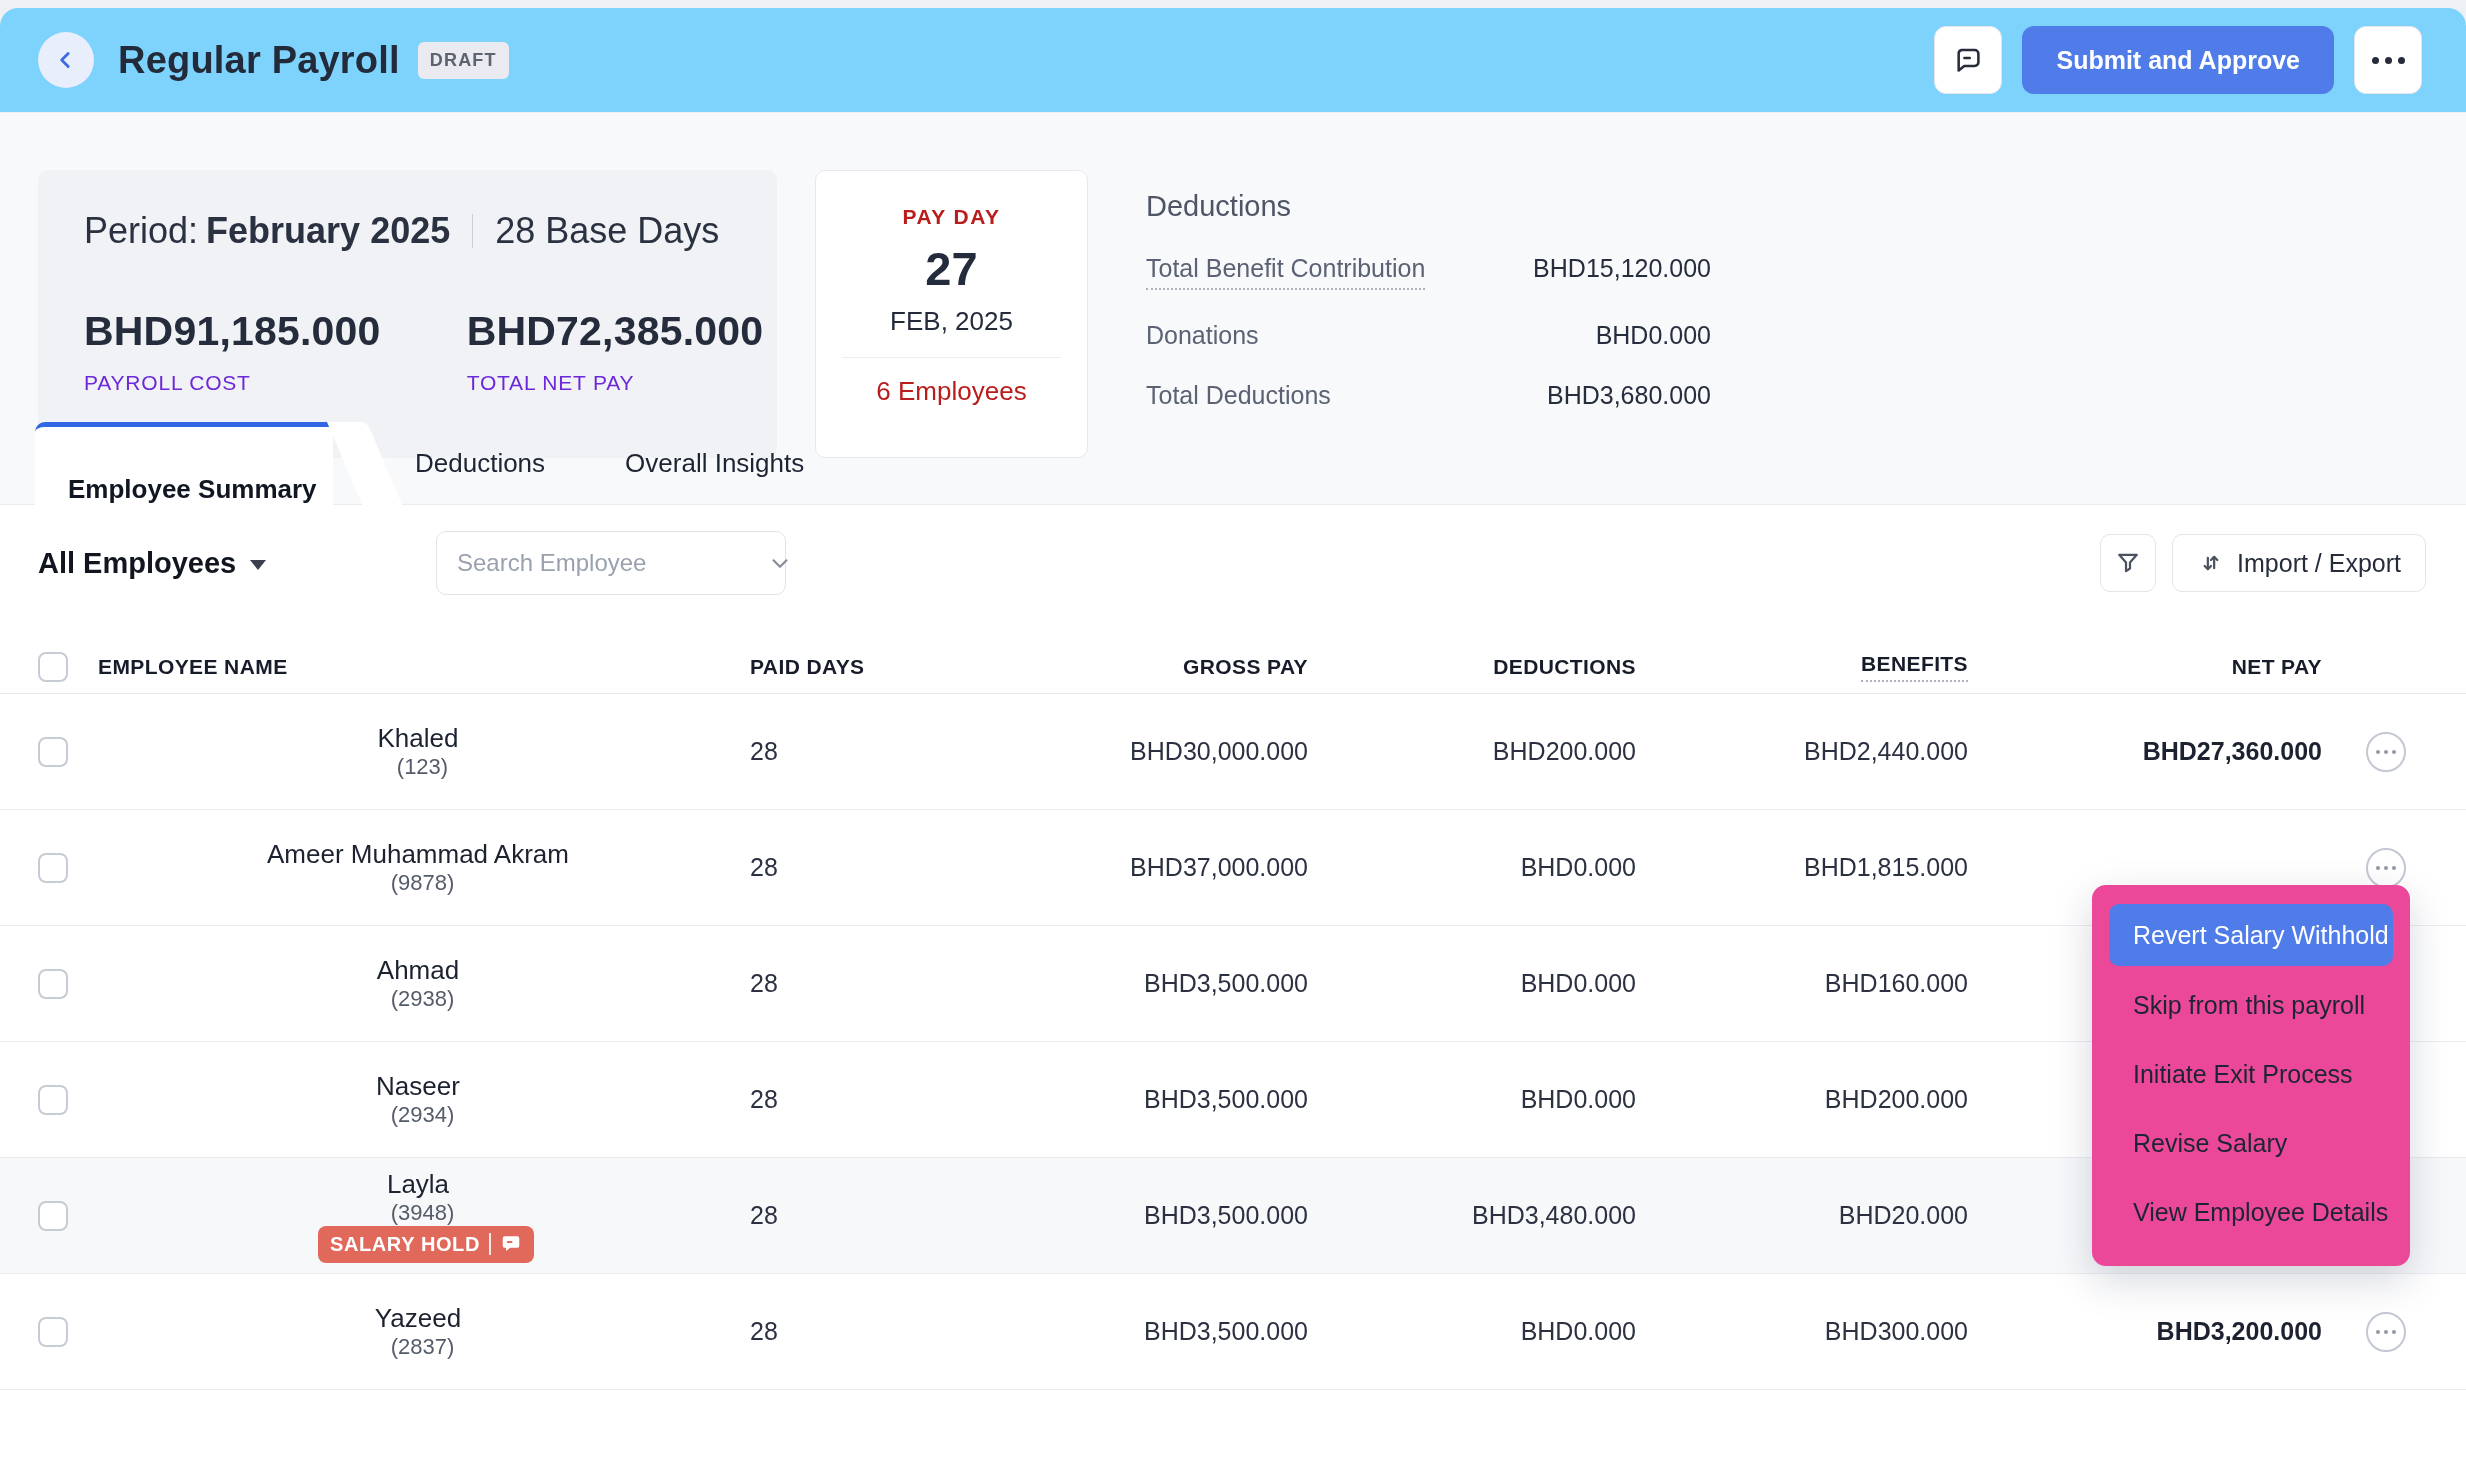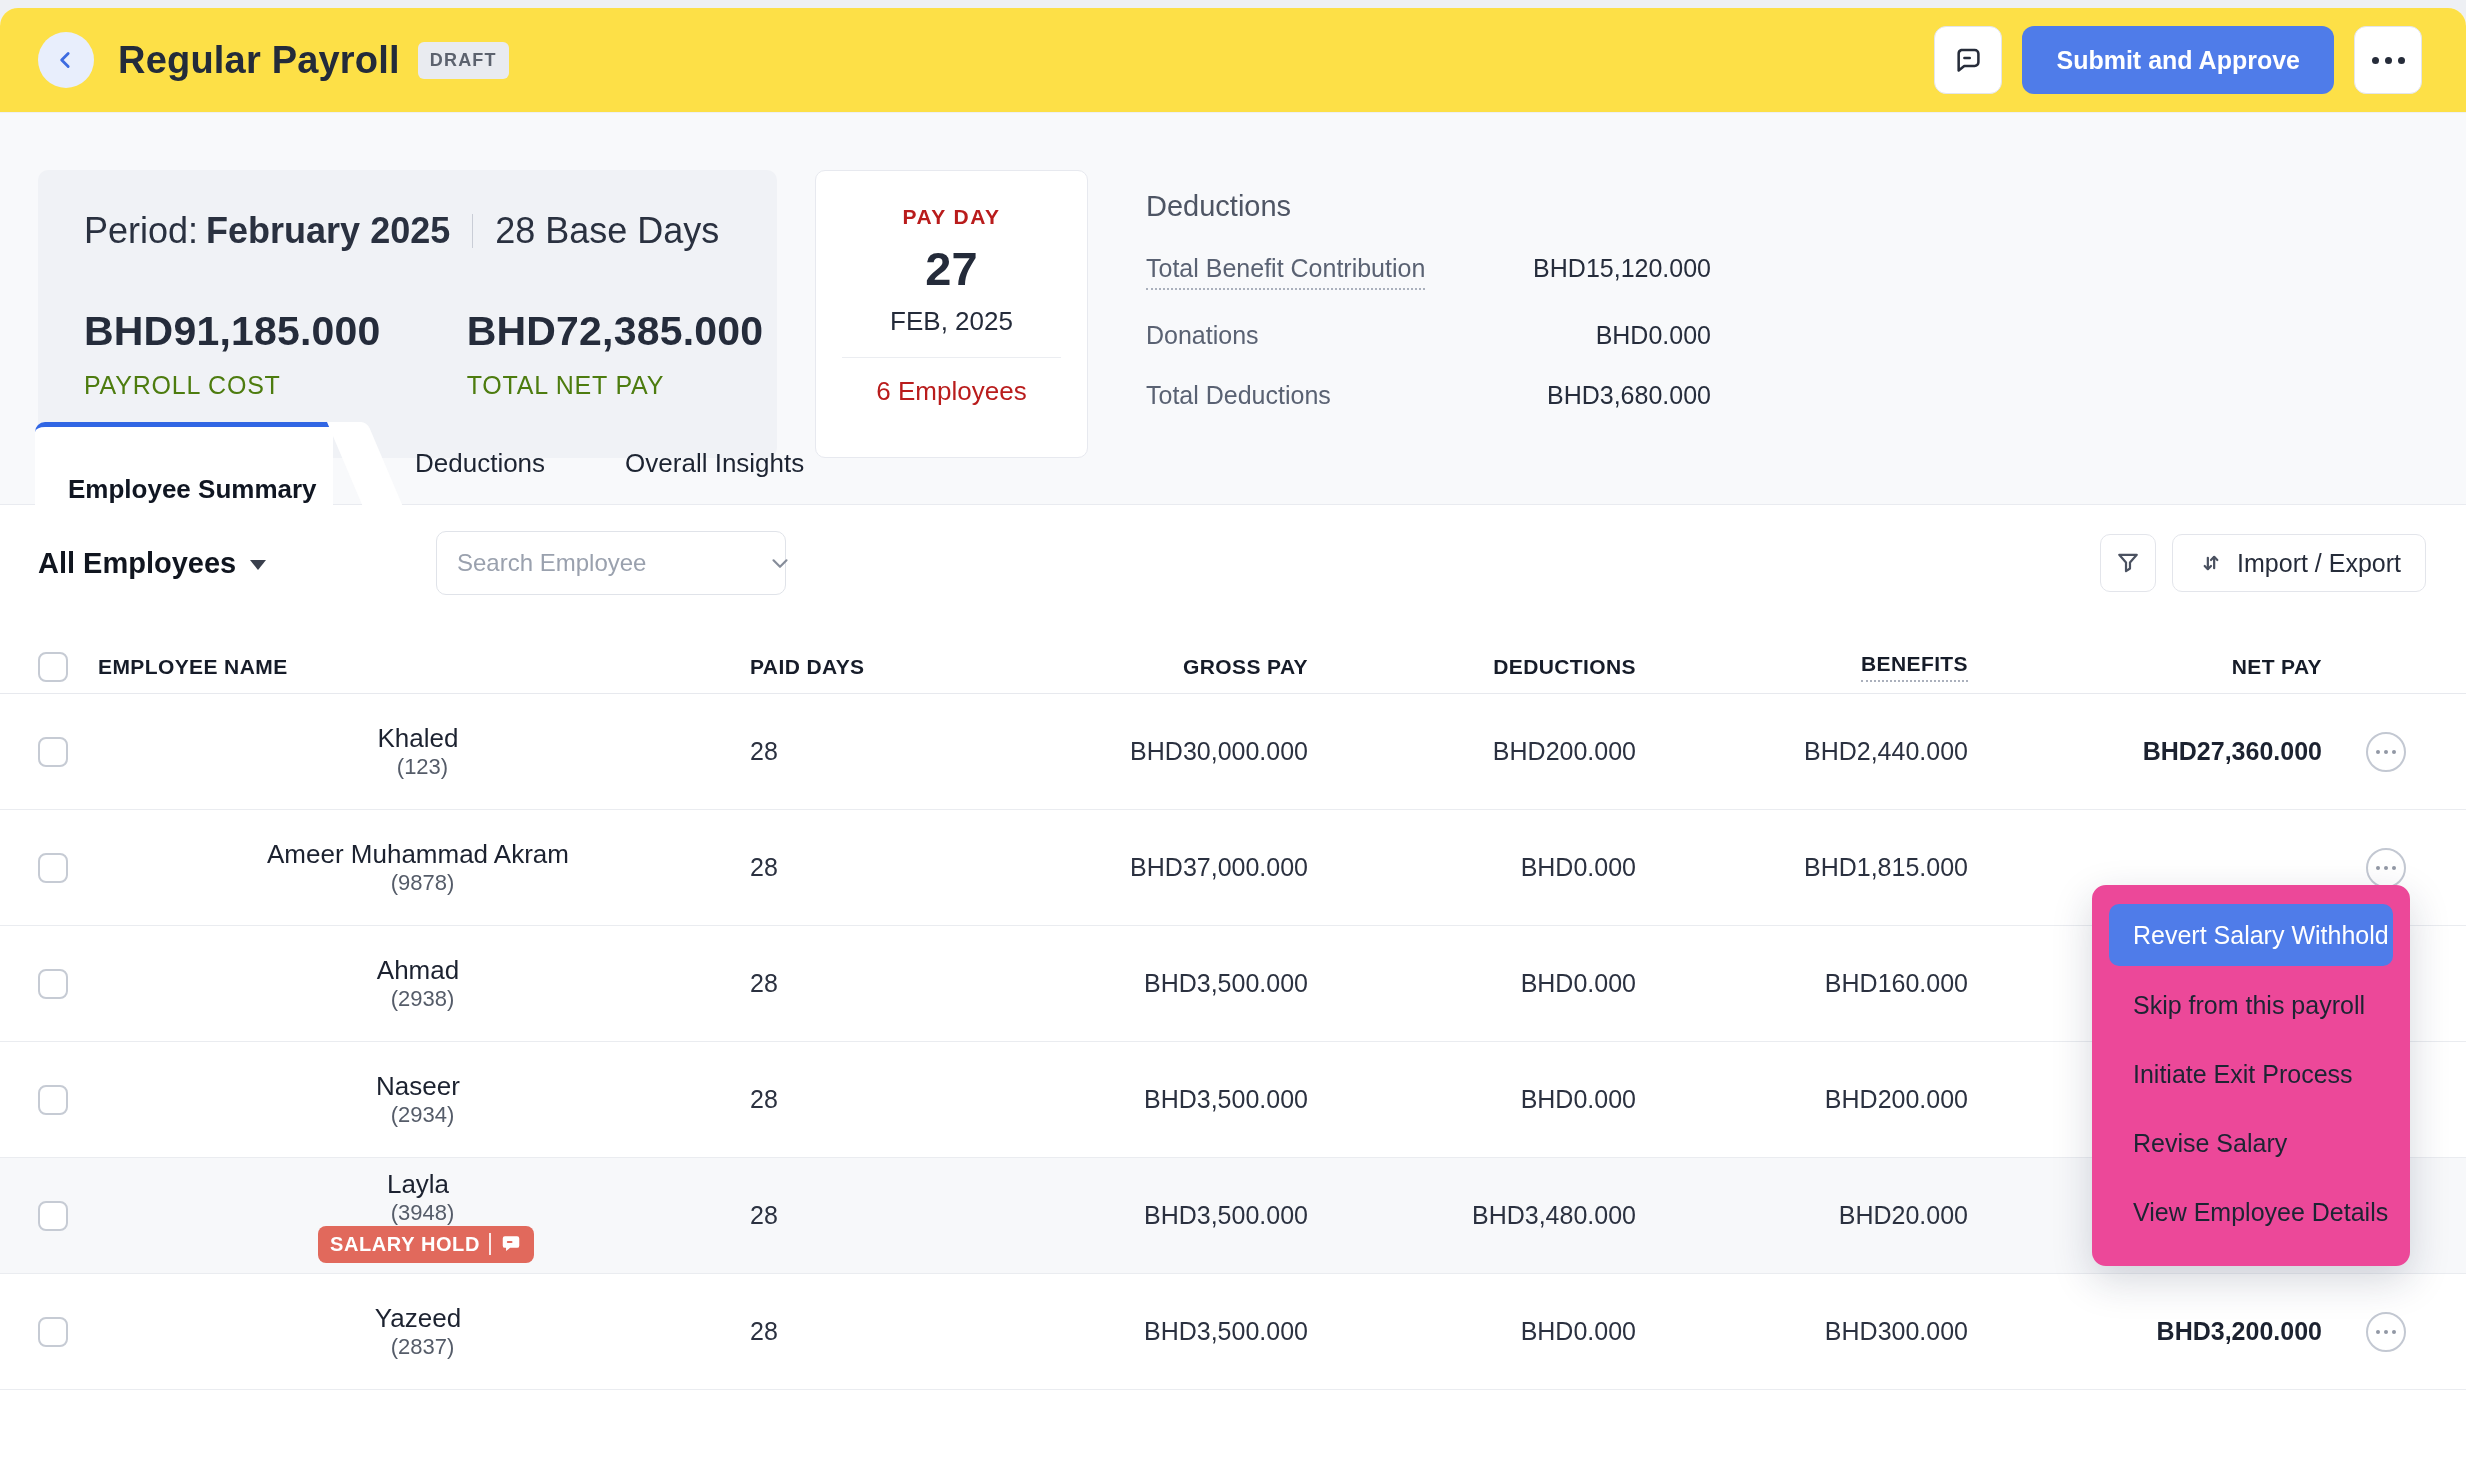--- a/index.html
+++ b/index.html
@@ -3,21 +3,21 @@
 <meta charset="utf-8">
 <style>
   * { margin:0; padding:0; box-sizing:border-box; }
   html,body { width:2466px; height:1476px; overflow:hidden;
     font-family:"Liberation Sans","DejaVu Sans",sans-serif; background:#eef0f4; }
   .panel { position:absolute; top:8px; left:0; right:0; bottom:0; background:#fff;
     border-radius:18px 18px 0 0; overflow:visible; }
 
   
   .hdr { height:105px; display:flex; align-items:center; padding:0 44px 0 38px;
-    background:#fde047; border-bottom:1px solid #eef0f3; border-radius:18px 18px 0 0; }
+    background:#7dd3fc; border-bottom:1px solid #eef0f3; border-radius:18px 18px 0 0; }
   .back-btn { width:56px; height:56px; border-radius:50%; background:#e8eefc; color:#3d6be0;
     display:flex; align-items:center; justify-content:center; cursor:pointer; flex:none; }
   .page-title { font-size:38px; font-weight:700; color:#232b3a; margin-left:24px; letter-spacing:.2px; }
   .draft-badge { margin-left:18px; background:#e9ebf0; color:#5c626e; font-size:18px; font-weight:600;
     letter-spacing:1.2px; padding:8px 12px; border-radius:6px; }
   .hdr-right { margin-left:auto; display:flex; align-items:center; gap:20px; }
   .icon-btn { width:68px; height:68px; border:1.5px solid #e3e5eb; border-radius:12px; background:#fff;
     display:flex; align-items:center; justify-content:center; color:#262c3a; cursor:pointer; }
   .submit-btn { height:68px; padding:0 34px; background:#4f7ce9; color:#fff; border:none; border-radius:12px;
     font-size:25px; font-weight:600; font-family:inherit; cursor:pointer; }
@@ -28,21 +28,21 @@
   .summary { position:relative; height:392px; background:#f8f9fb; padding:57px 40px 0 38px;
     border-bottom:1px solid #e9ebf0; }
   .cards { display:flex; align-items:flex-start; }
   .period-card { width:739px; height:288px; background:#f0f2f6; border-radius:10px; padding:40px 46px; flex:none; }
   .period-line { display:flex; align-items:center; font-size:36px; color:#2a3140; }
   .period-line b { font-weight:700; margin-left:8px; }
   .vsep { width:1px; height:34px; background:#c9cdd6; margin:0 22px; }
   .amounts { display:flex; margin-top:56px; }
   .amount-blk + .amount-blk { margin-left:86px; }
   .amount { font-size:41px; font-weight:600; color:#252c3b; letter-spacing:.2px; }
-  .amount-lbl { margin-top:16px; font-size:25px; color:#4d7c0f; letter-spacing:.8px; }
+  .amount-lbl { margin-top:16px; font-size:21px; color:#6d28d9; letter-spacing:.8px; }
   .payday-card { width:273px; height:288px; margin-left:38px; background:#fff; border:1px solid #e7e9ef;
     border-radius:10px; text-align:center; padding-top:34px; flex:none; }
   .payday-lbl { font-size:21px; font-weight:600; color:#b91c1c; letter-spacing:1.5px; }
   .payday-day { font-size:47px; font-weight:600; color:#242b3a; margin-top:12px; }
   .payday-my { font-size:26px; color:#242b3a; margin-top:10px; }
   .payday-card hr { border:none; border-top:1px solid #ebedf1; margin:20px 26px 0; }
   .payday-emp { font-size:26px; color:#b91c1c; margin-top:18px; }
   .ded-blk { margin-left:58px; padding-top:20px; width:565px; }
   .ded-head { font-size:29px; color:#4e5564; }
   .ded-row { display:flex; justify-content:space-between; align-items:baseline; margin-top:31px; }

